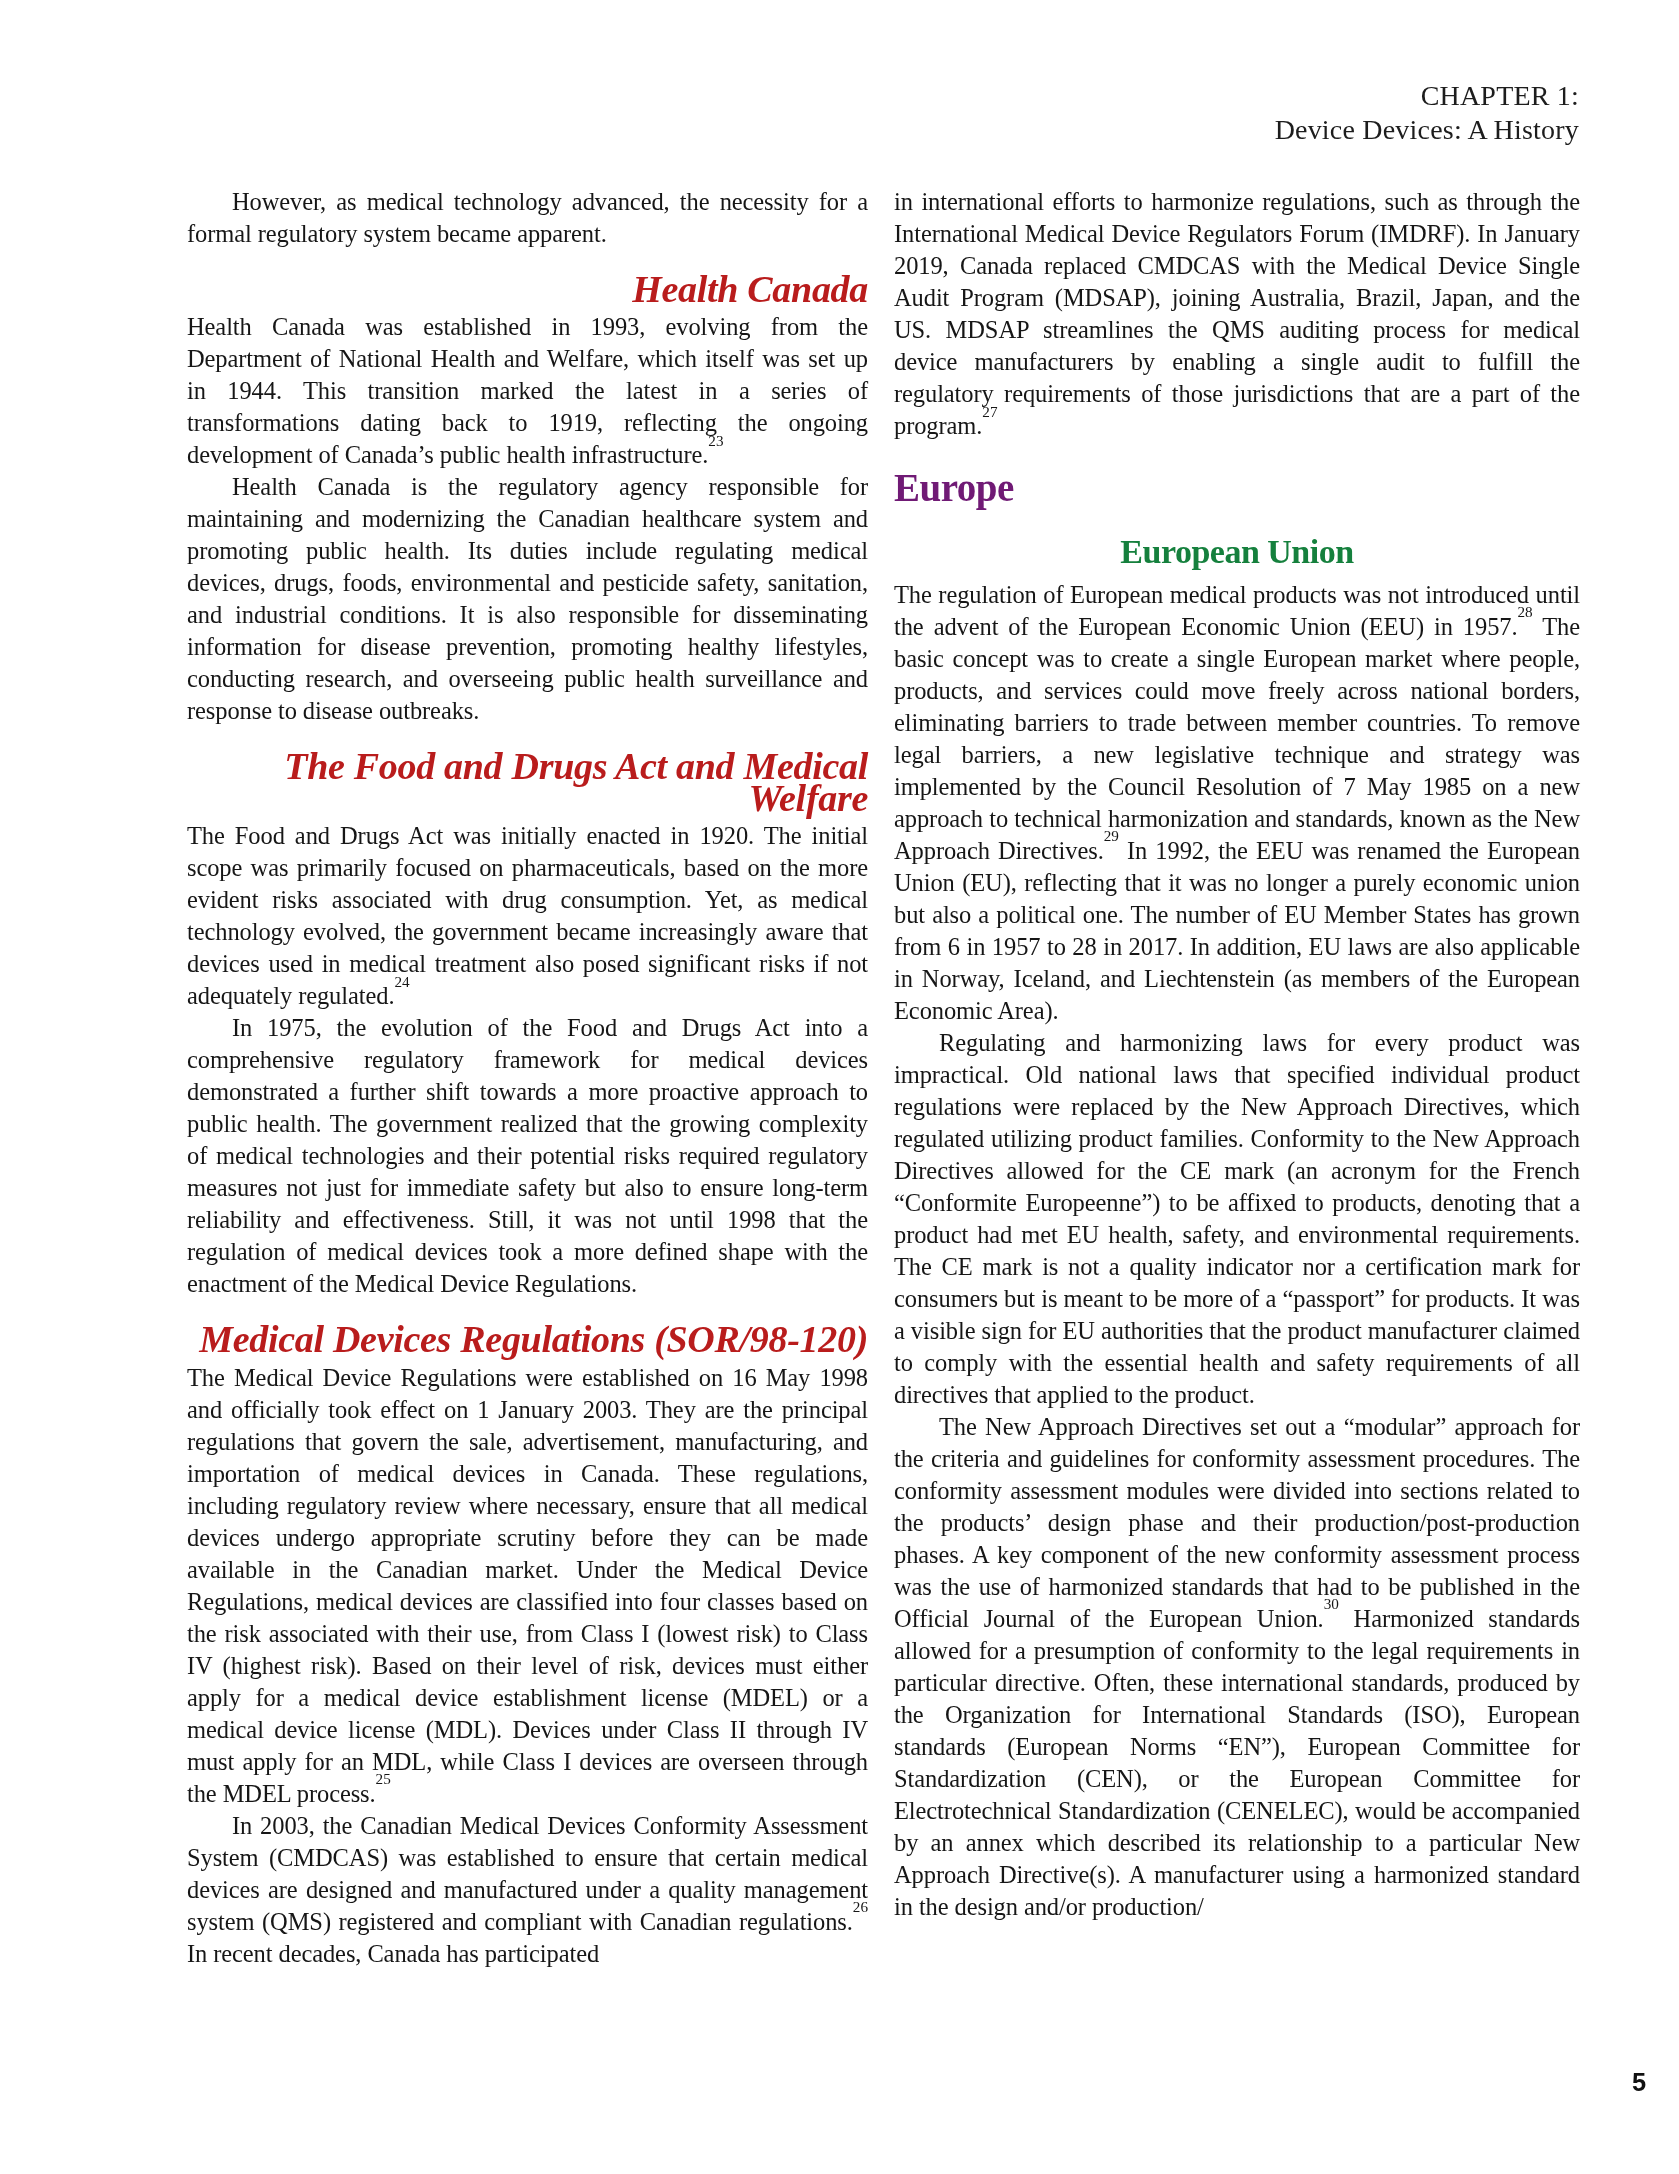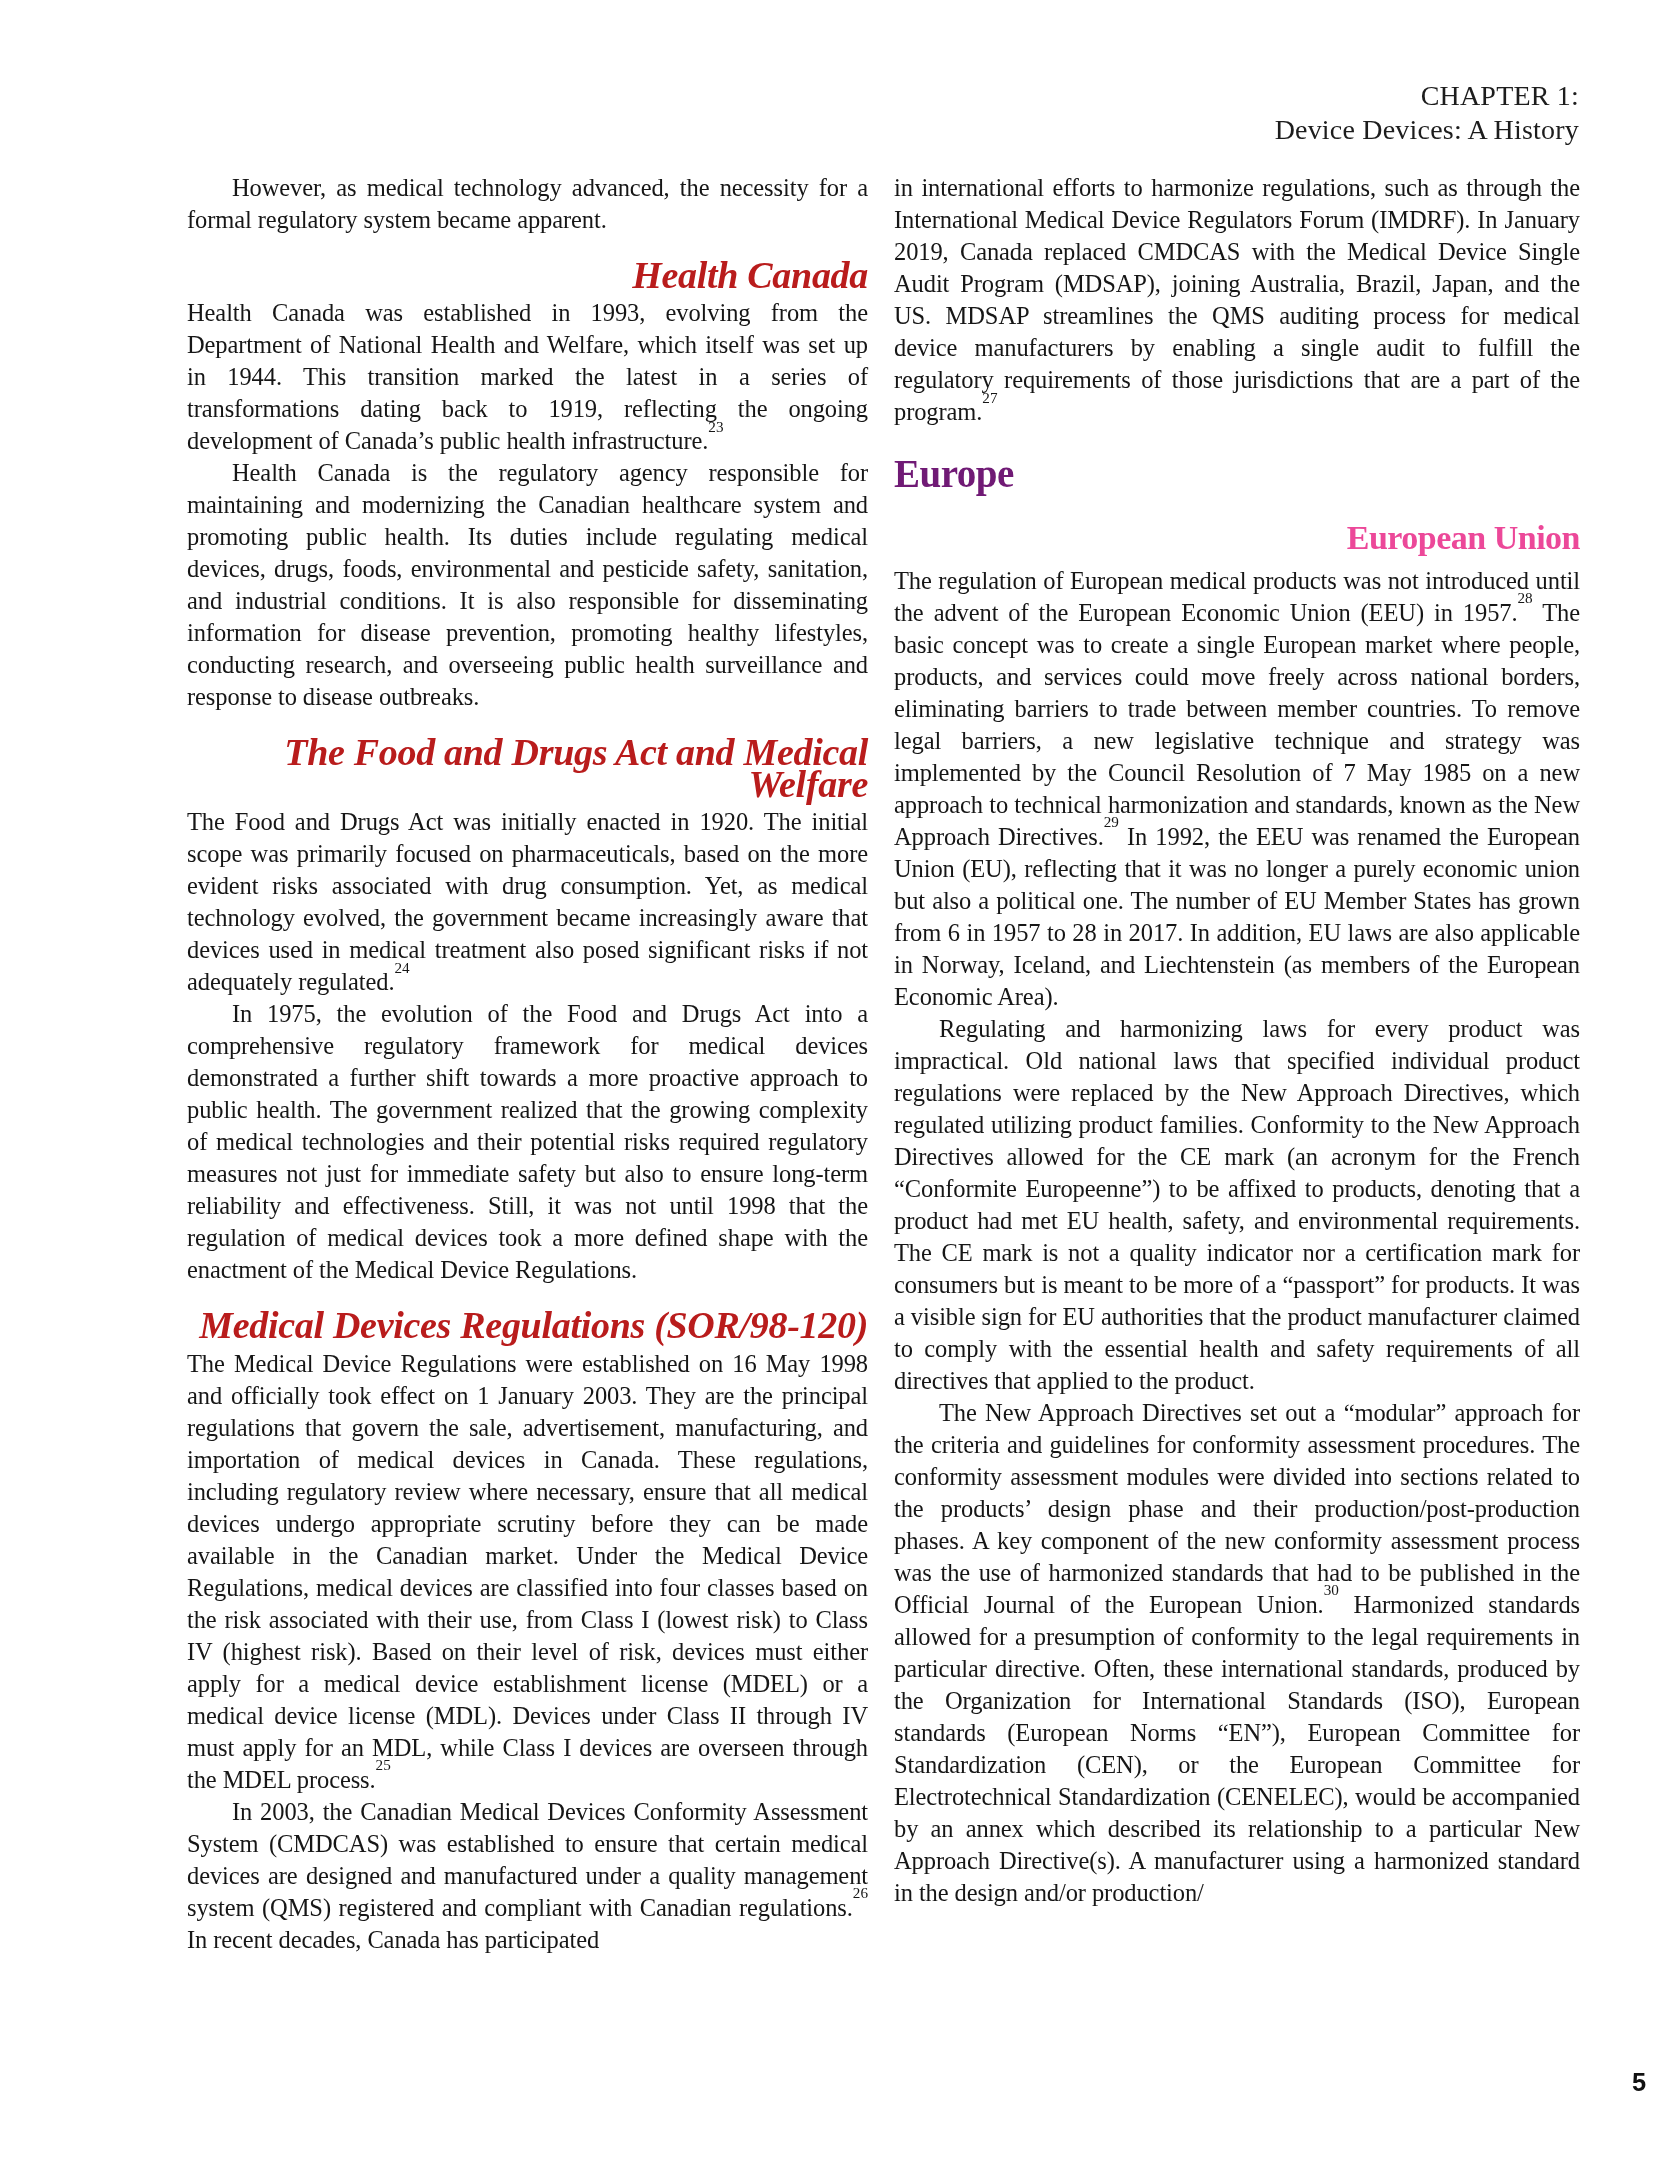--- a/index.html
+++ b/index.html
@@ -23,21 +23,21 @@
     right: 142px;
     text-align: right;
     font-size: 28px;
     line-height: 34px;
     color: #1d1d1d;
     letter-spacing: 0.2px;
   }
   .running-head .line { display: block; }
   .col {
     position: absolute;
-    top: 172px;
+    top: 186px;
     width: 681px;
     text-align: justify;
     font-size: 24.5px;
     line-height: 32px;
     letter-spacing: -0.1px;
   }
   .col-left  { left: 146px; }
   .col-right { left: 853px; width: 686px; }
   .col p {
     margin: 0;
@@ -70,23 +70,23 @@
     color: #701a75;
     margin: 26px 0 0 0;
     text-align: left;
     letter-spacing: -0.5px;
   }
   .col h2 {
     font-family: "Liberation Serif", serif;
     font-weight: bold;
     font-size: 34px;
     line-height: 36px;
-    color: #ec4899;
+    color: #15803d;
     margin: 26px 0 8.5px 0;
-    text-align: right;
+    text-align: center;
     letter-spacing: -0.5px;
   }
   .page-number {
     position: absolute;
     top: 2068px;
     right: 75px;
     font-family: "Liberation Sans", sans-serif;
     font-weight: bold;
     font-size: 25.4px;
     color: #111111;

